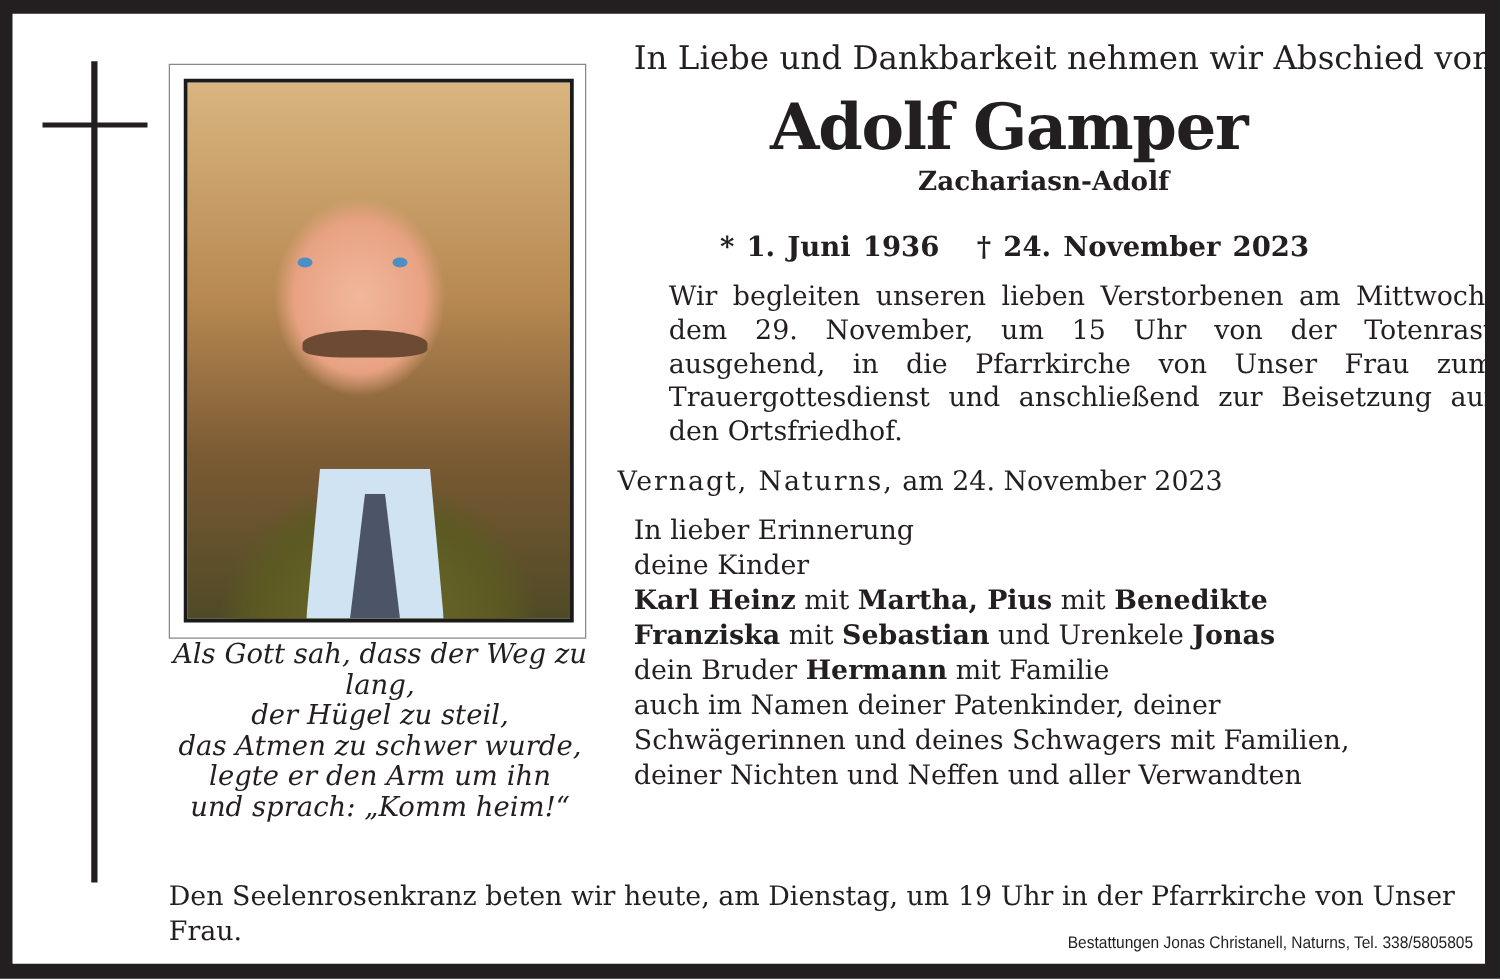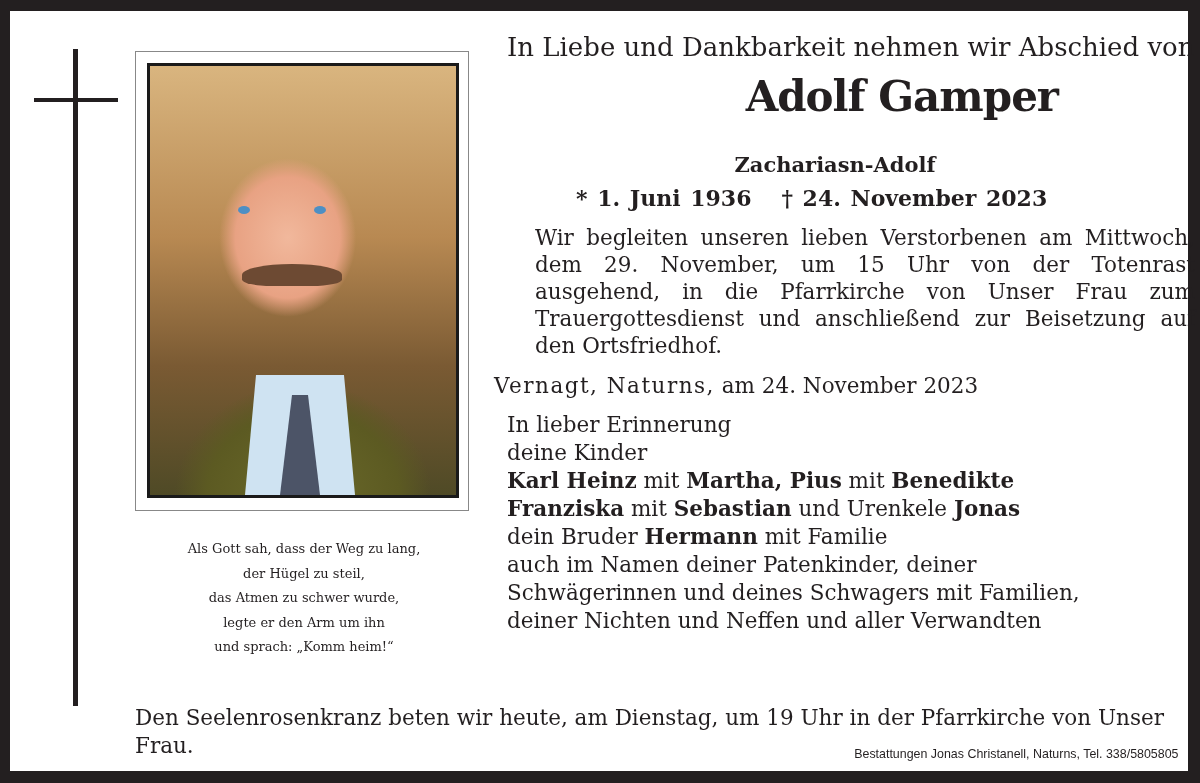--- a/index.html
+++ b/index.html
@@ -9,25 +9,25 @@
   .cross-h { position:absolute; left:34px; top:98px; width:84px; height:4px; background:#231f20; }
   .frame { position:absolute; left:135px; top:51px; width:334px; height:460px; border:1px solid #888; background:#fff; box-sizing:border-box; }
   .photo { position:absolute; left:147px; top:63px; width:312px; height:435px; box-sizing:border-box; border:3px solid #1a1a1a; overflow:hidden;
            background: radial-gradient(ellipse 95px 110px at 45% 40%, #f1b89c 0%, #e8a283 55%, rgba(232,162,131,0) 72%),
                        radial-gradient(ellipse 160px 140px at 50% 100%, #6b6a2a 0%, #5c5a22 60%, rgba(92,90,34,0) 80%),
                        linear-gradient(180deg, #d9b57f 0%, #b88952 40%, #7a5a33 70%, #4f4a26 100%); }
   .shirt { position:absolute; left:95px; bottom:0; width:110px; height:120px; background:#cfe3f2; clip-path:polygon(10% 0,90% 0,100% 100%,0 100%); }
   .tie { position:absolute; left:130px; bottom:0; width:40px; height:100px; background:#4c5467; clip-path:polygon(30% 0,70% 0,100% 100%,0 100%); }
   .eye { position:absolute; width:12px; height:8px; border-radius:50%; background:#4d8fc4; top:140px; }
   .mustache { position:absolute; left:92px; top:198px; width:100px; height:22px; background:#6d4a33; border-radius:50% 50% 30% 30%; }
-  .verse { position:absolute; left:120px; top:537px; width:368px; text-align:center; font-size:13px; line-height:24.5px; }
+  .verse { position:absolute; left:120px; top:512px; width:368px; text-align:center; font-style:italic; font-size:22px; line-height:24.5px; }
   .t { position:absolute; white-space:nowrap; }
   .intro { left:507px; top:32px; font-size:26px; }
-  .name { left:588px; top:72px; width:470px; text-align:right; font-size:42px; font-weight:bold; letter-spacing:-1px; }
-  .nick { left:600px; top:152px; width:470px; text-align:center; font-size:21px; font-weight:bold; }
+  .name { left:616px; top:72px; width:470px; text-align:left; font-size:51px; font-weight:bold; letter-spacing:-1px; }
+  .nick { left:600px; top:132px; width:470px; text-align:center; font-size:21px; font-weight:bold; }
   .dates { left:576px; top:185px; width:470px; text-align:right; font-size:22px; font-weight:bold; word-spacing:2px; }
   .dates .gap { display:inline-block; width:30px; }
   .para { position:absolute; left:535px; top:224px; width:660px; font-size:21.5px; line-height:27px; text-align:justify; }
   .place { left:494px; top:373px; font-size:21.5px; }
   .place .sp { letter-spacing:1.5px; }
   .family { position:absolute; left:507px; top:411px; font-size:21.5px; line-height:28px; }
   .family div { white-space:nowrap; }
   .b { font-weight:bold; }
   .rosary { position:absolute; left:135px; top:704px; width:1035px; font-size:21.5px; line-height:28px; }
   .undertaker { position:absolute; right:22px; top:746px; font-family:"Liberation Sans", sans-serif; font-size:13.5px; transform:scaleX(0.92); transform-origin:right; white-space:nowrap; }

